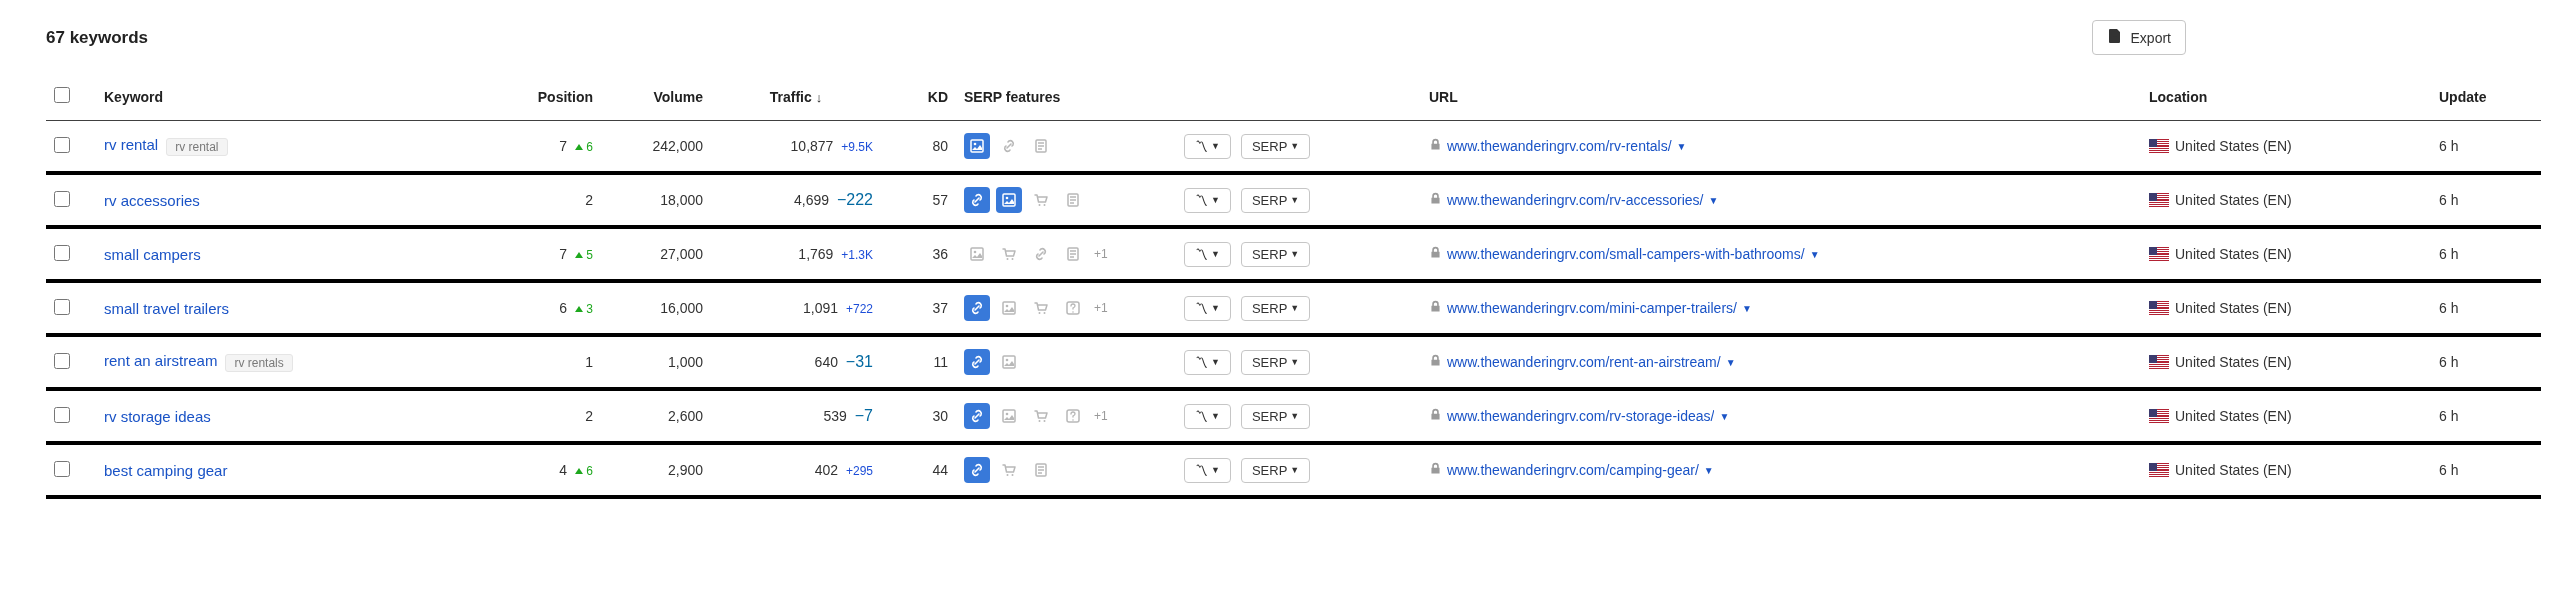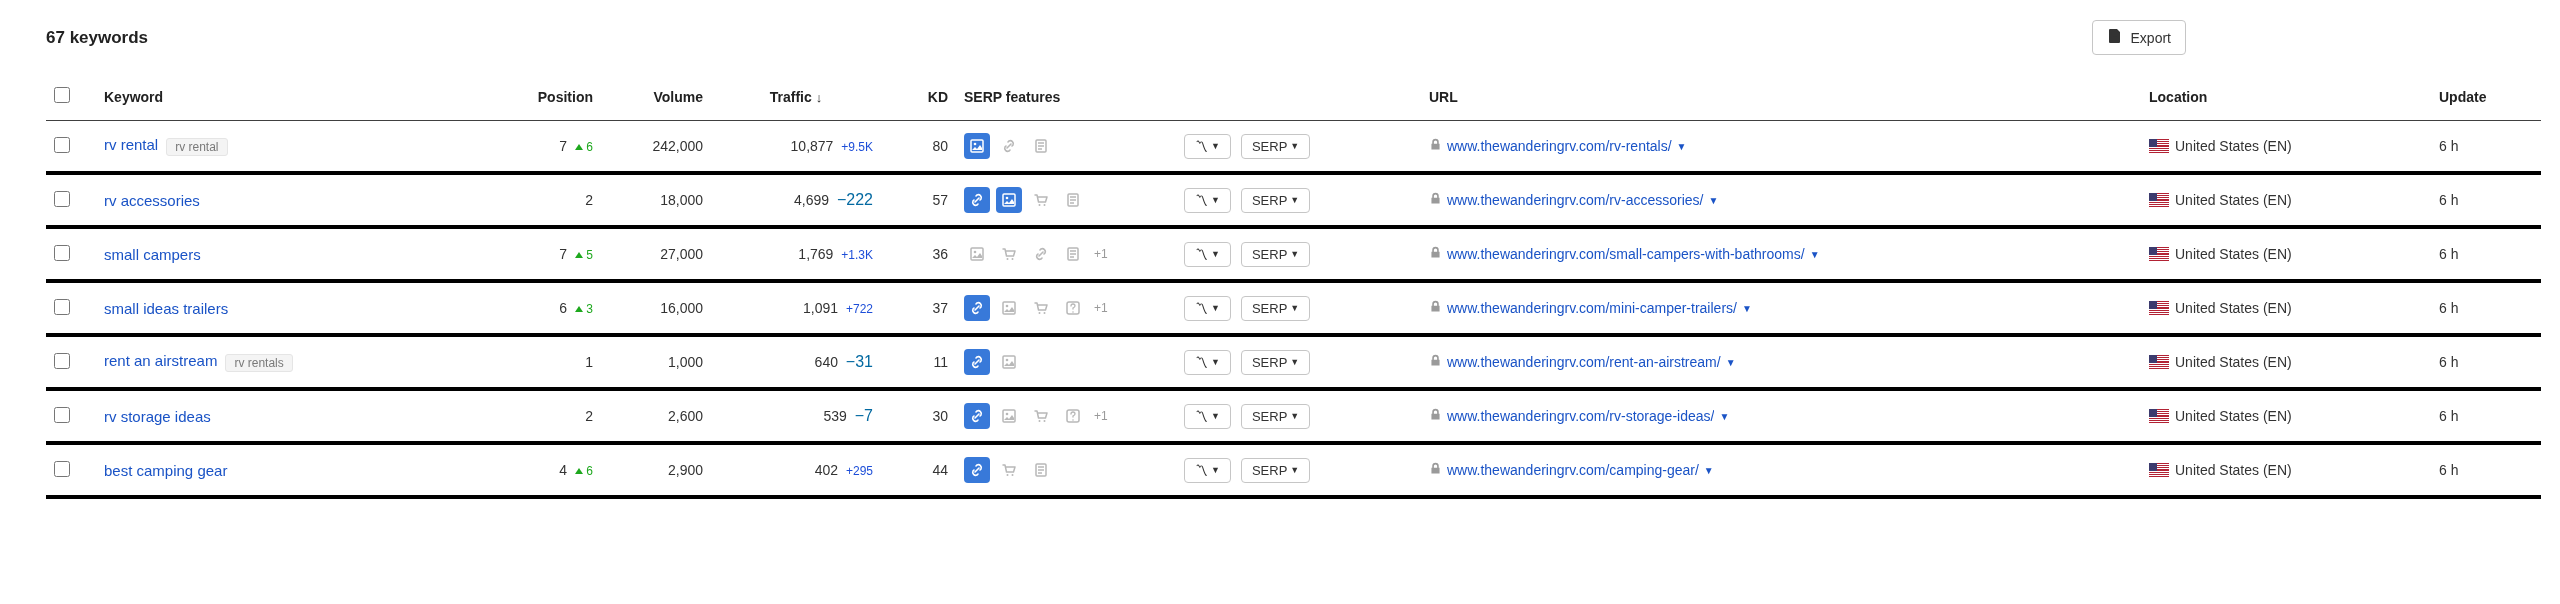--- a/index.html
+++ b/index.html
@@ -248,21 +248,21 @@
                   <path fill="#9a9a9a" d="M4 7V5a4 4 0 018 0v2h1v7H3V7h1zm2 0h4V5a2 2 0 00-4 0v2z"></path>
                 </svg></span>
     <a href="#" class="url-link">www.thewanderingrv.com/small-campers-with-bathrooms/</a>
     <span class="url-caret">▼</span>
   </span></td>
           <td><span class="flag flag-us"></span><span>United States (EN)</span></td>
           <td><span>6 h</span></td>
         </tr>
         <tr>
           <td><input type="checkbox" style=""></td>
-          <td><a href="#" class="kw-link">small ideas trailers</a></td>
+          <td><a href="#" class="kw-link">small travel trailers</a></td>
           <td class="num"><span>6</span> <span class="pos-up"><span class="triangle-up"></span> <span>3</span></span></td>
           <td class="num"><span>16,000</span></td>
           <td class="num"><span>1,091</span> <span class="traffic-up">+722</span></td>
           <td class="num"><span>37</span></td>
           <td><span class="feature-set">
               <span class="feat feat-on">
                 <svg width="16" height="16" viewBox="0 0 16 16">
                   <path d="M6 10l4-4M7 4l1-1a3 3 0 014 4l-1 1M9 12l-1 1a3 3 0 01-4-4l1-1" stroke="currentColor" stroke-width="1.6" fill="none" stroke-linecap="round"></path>
                 </svg>
               </span>

